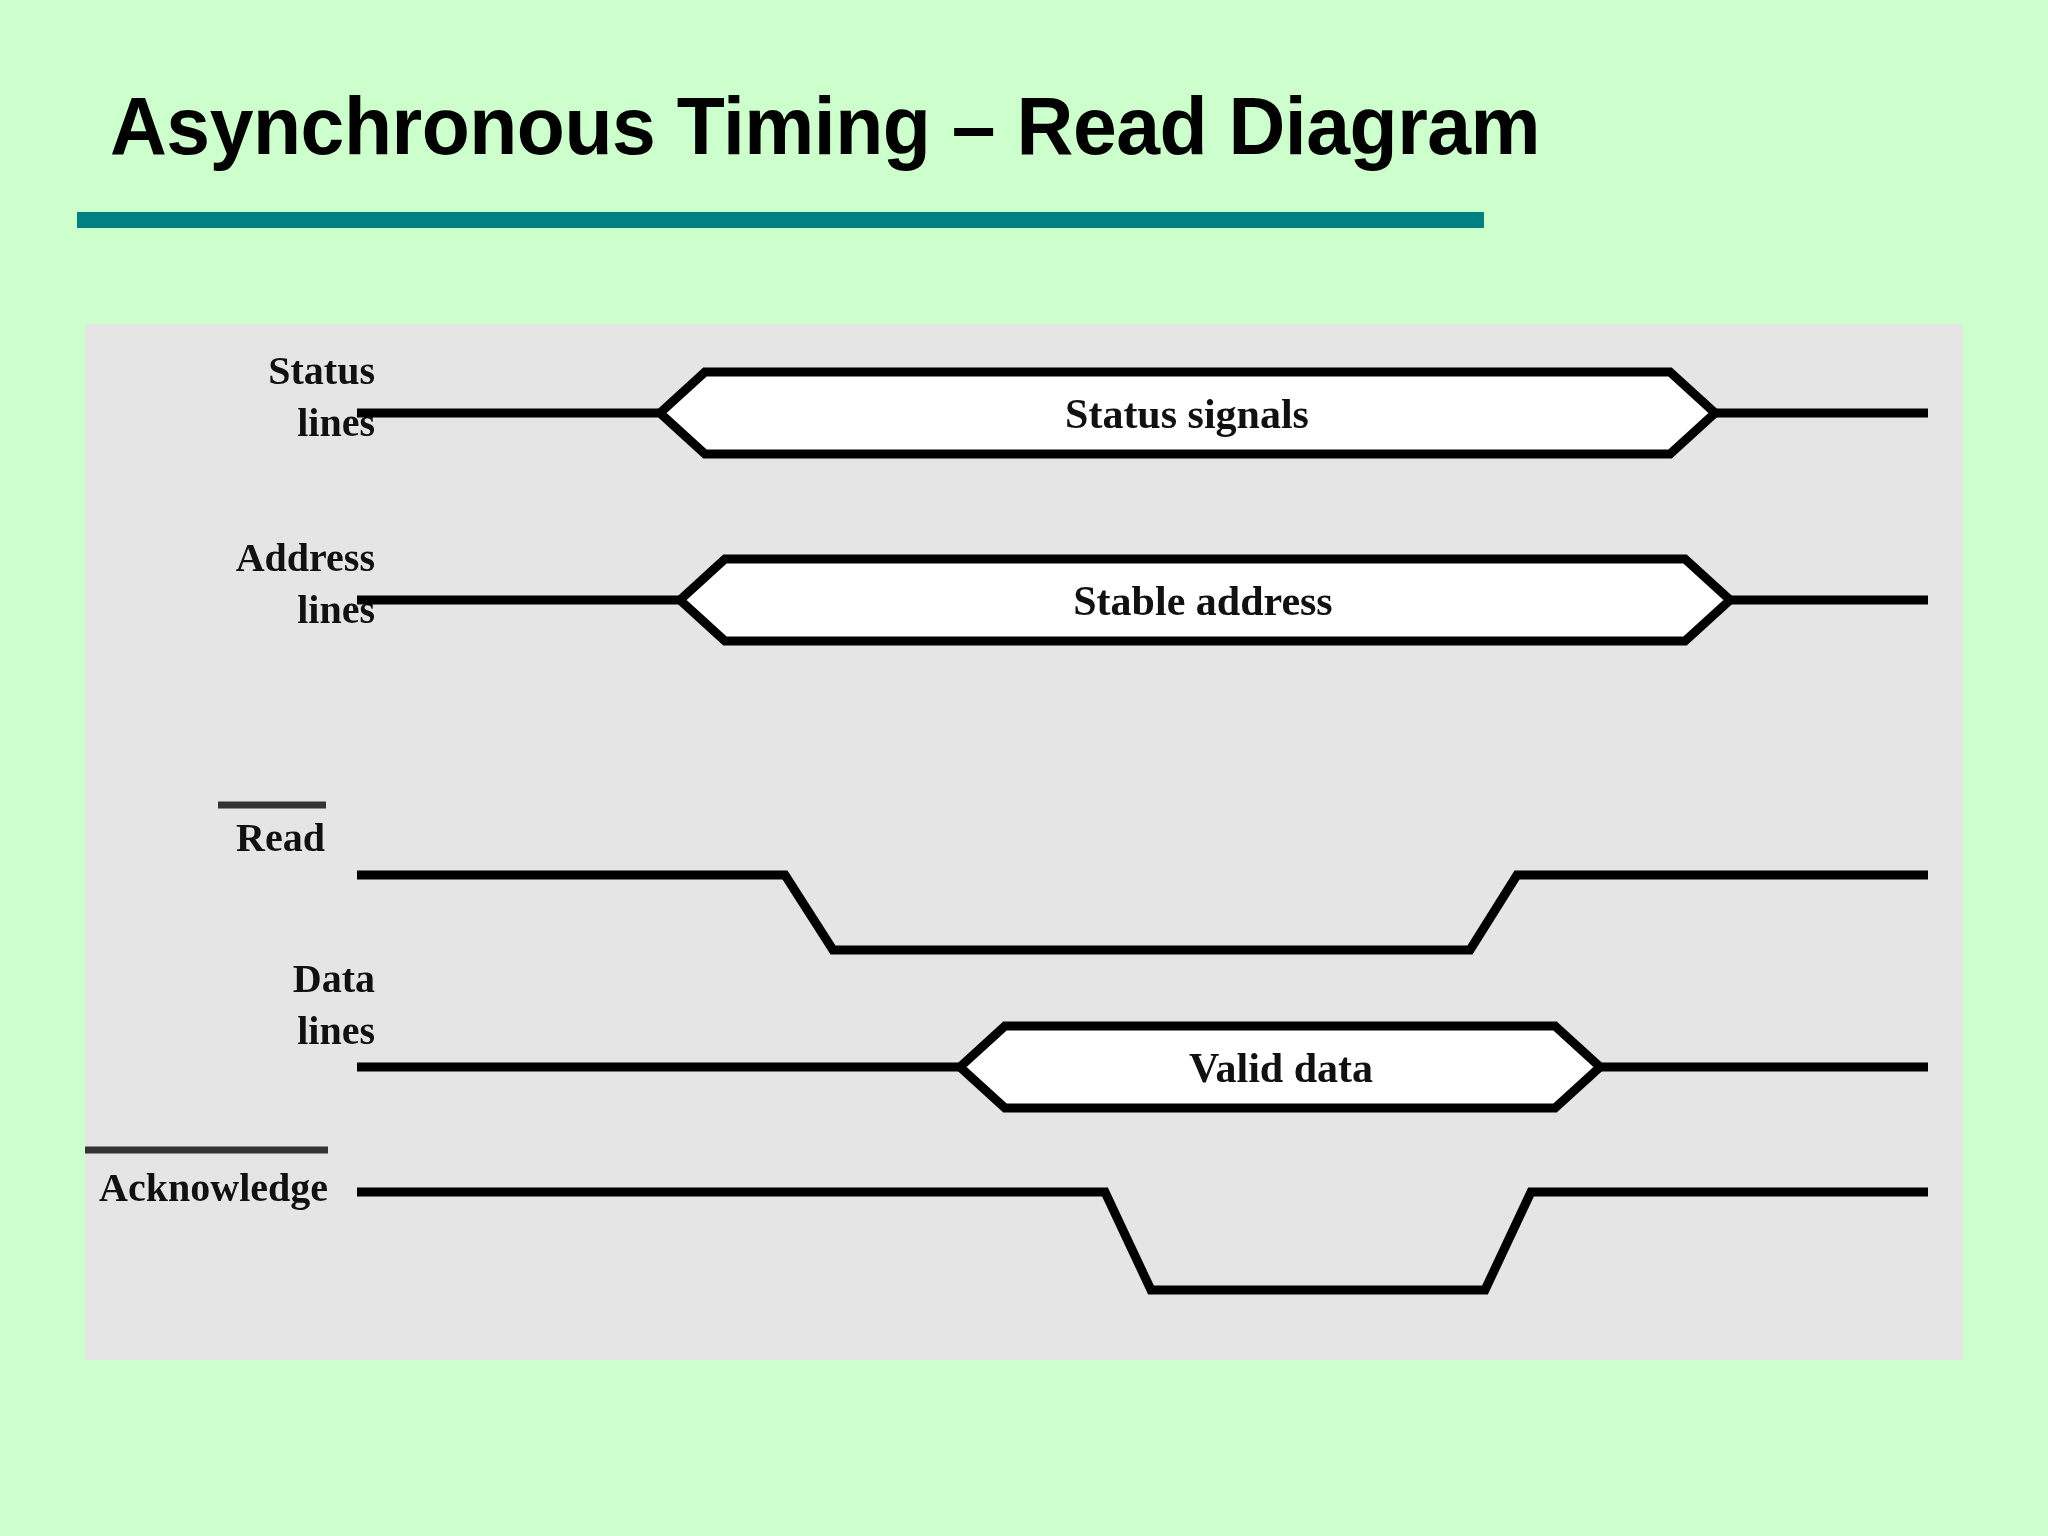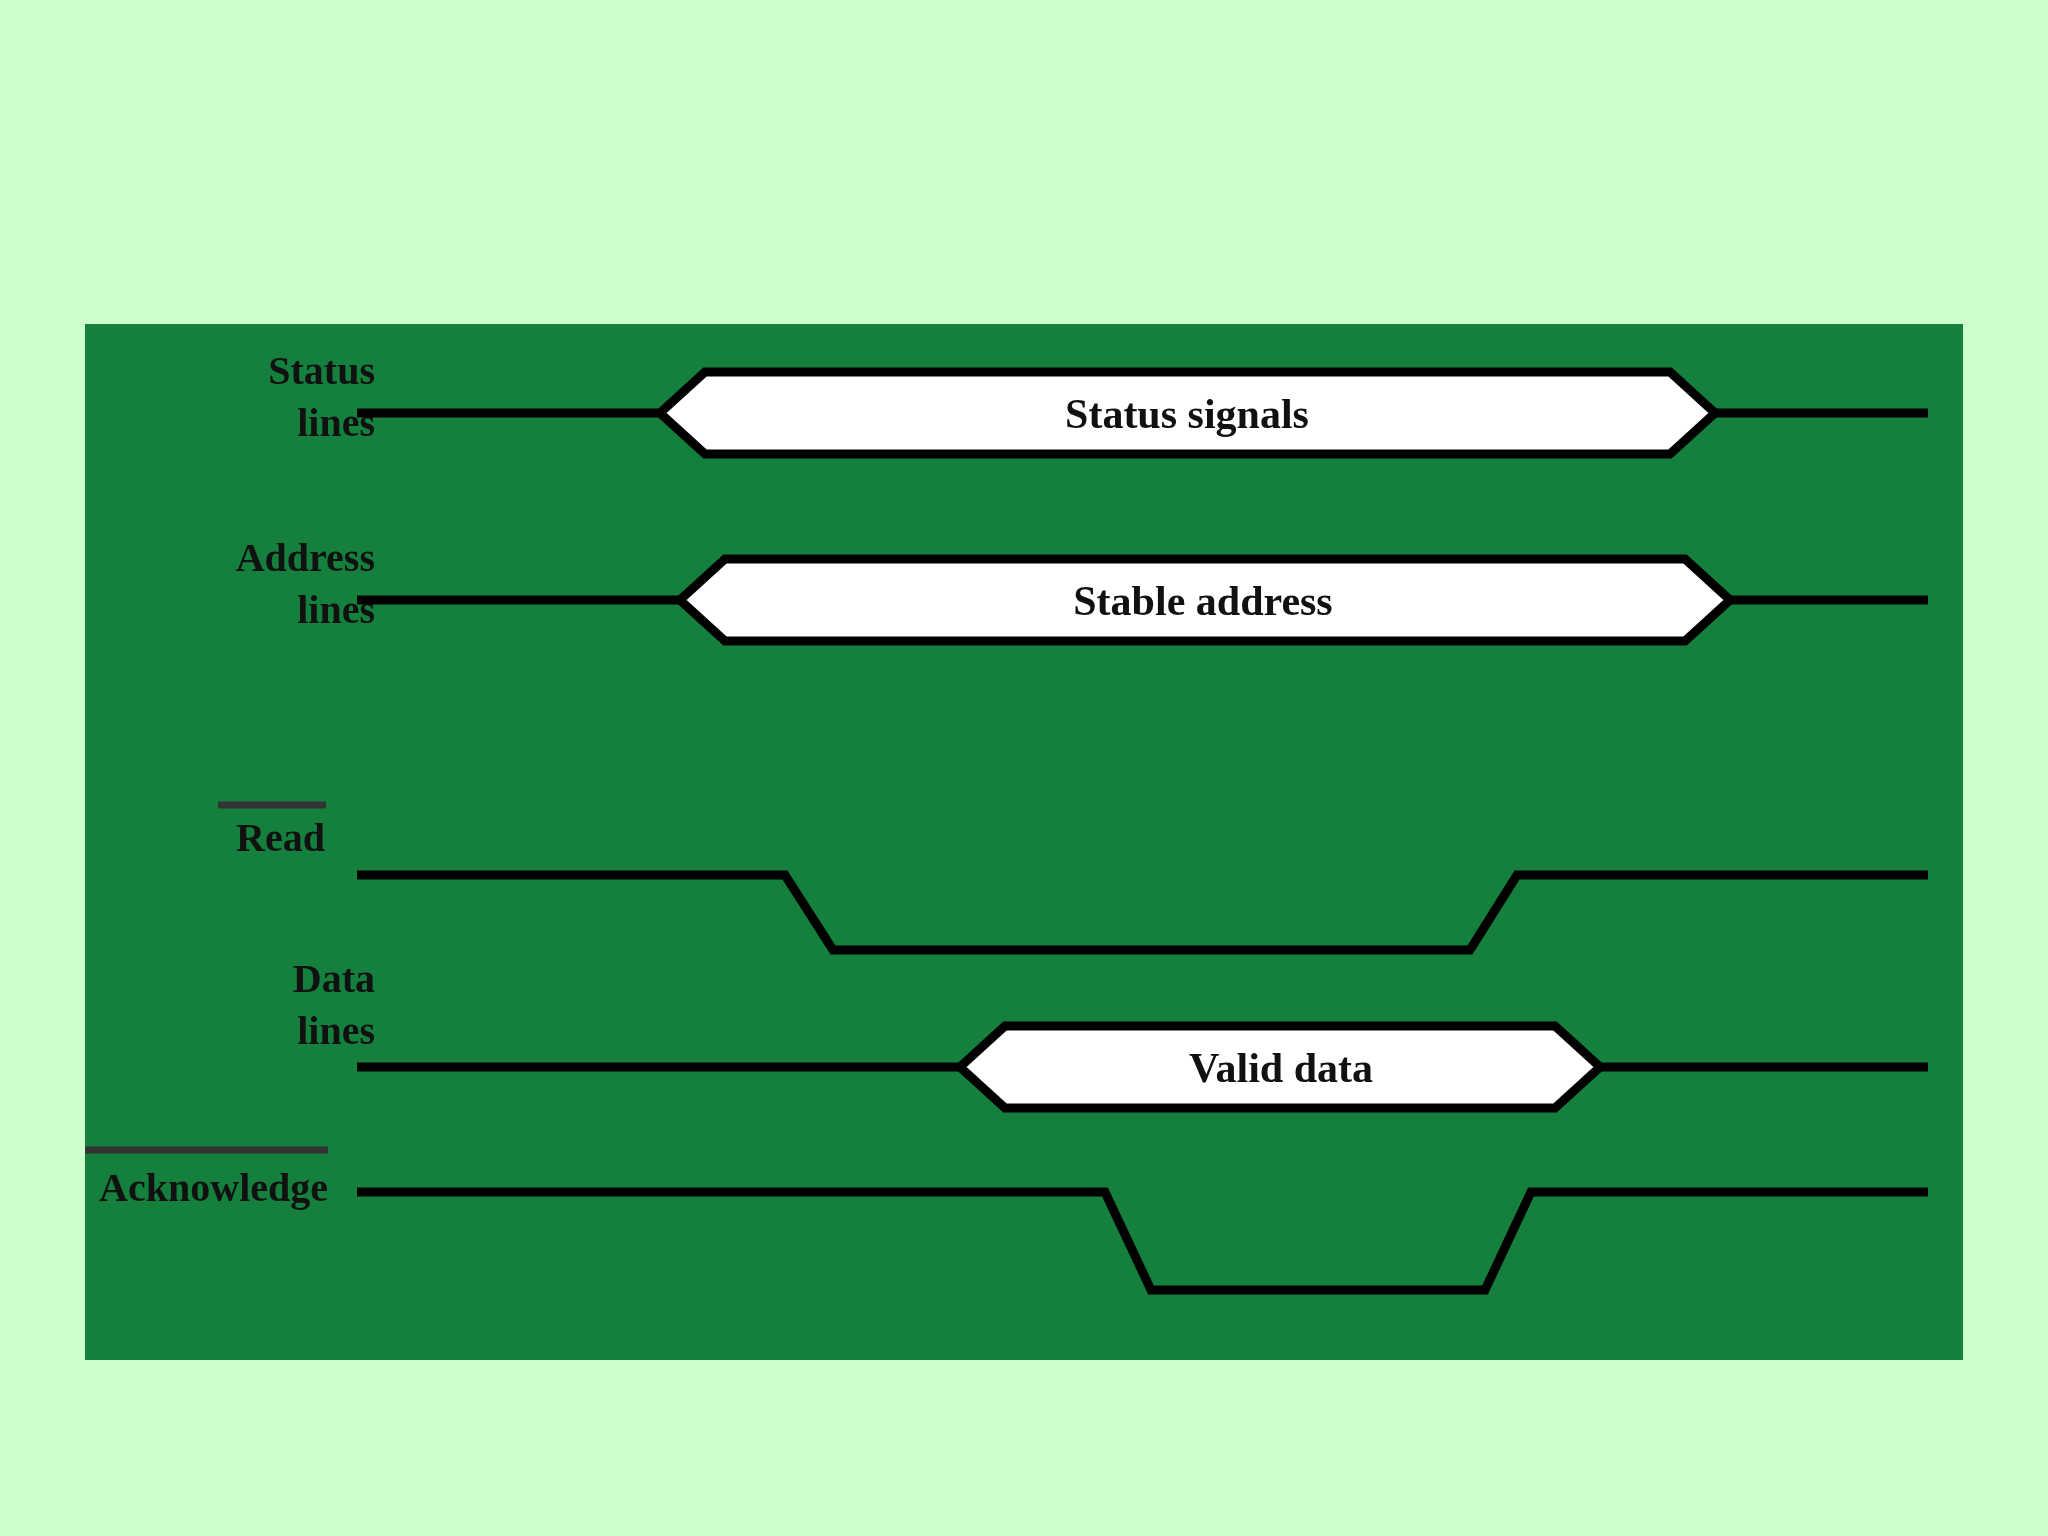--- a/index.html
+++ b/index.html
@@ -98,22 +98,26 @@
   .overbar {
     stroke: #333333;
     stroke-width: 7;
   }
 </style>
 </head>
 <body style="background: rgb(204, 255, 204);">
 
 <div id="slide">
 
+  <div id="title-block">
+    <div id="page-title" style="color: rgb(0, 0, 0);">Asynchronous Timing – Read Diagram</div>
+    <div id="title-rule" style="background: rgb(0, 128, 128);"></div>
+  </div>
 
-  <div id="diagram-panel" style="background: #15803d;">
+  <div id="diagram-panel" style="background: #e5e5e5;">
     <svg id="wave-svg" viewBox="0 0 1878 1036" xmlns="http://www.w3.org/2000/svg">
 
       <g>
         <text class="sig-label" x="290" y="60" text-anchor="end">Status</text>
         <text class="sig-label" x="290" y="112" text-anchor="end">lines</text>
 
         <path class="wave-line" d="M 272 89 L 575 89"></path>
 
         <path class="hex-shape" d="M 575 89 L 620 48 L 1585 48 L 1630 89 L 1585 130 L 620 130 Z"></path>
 

